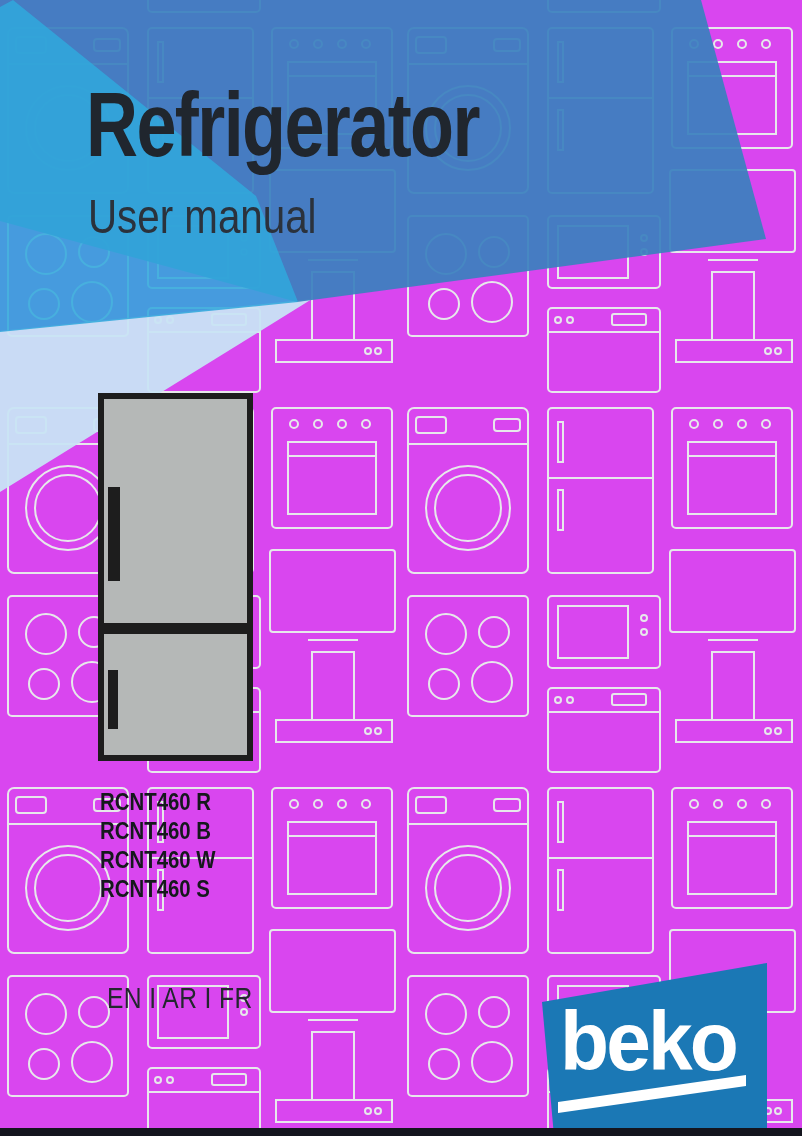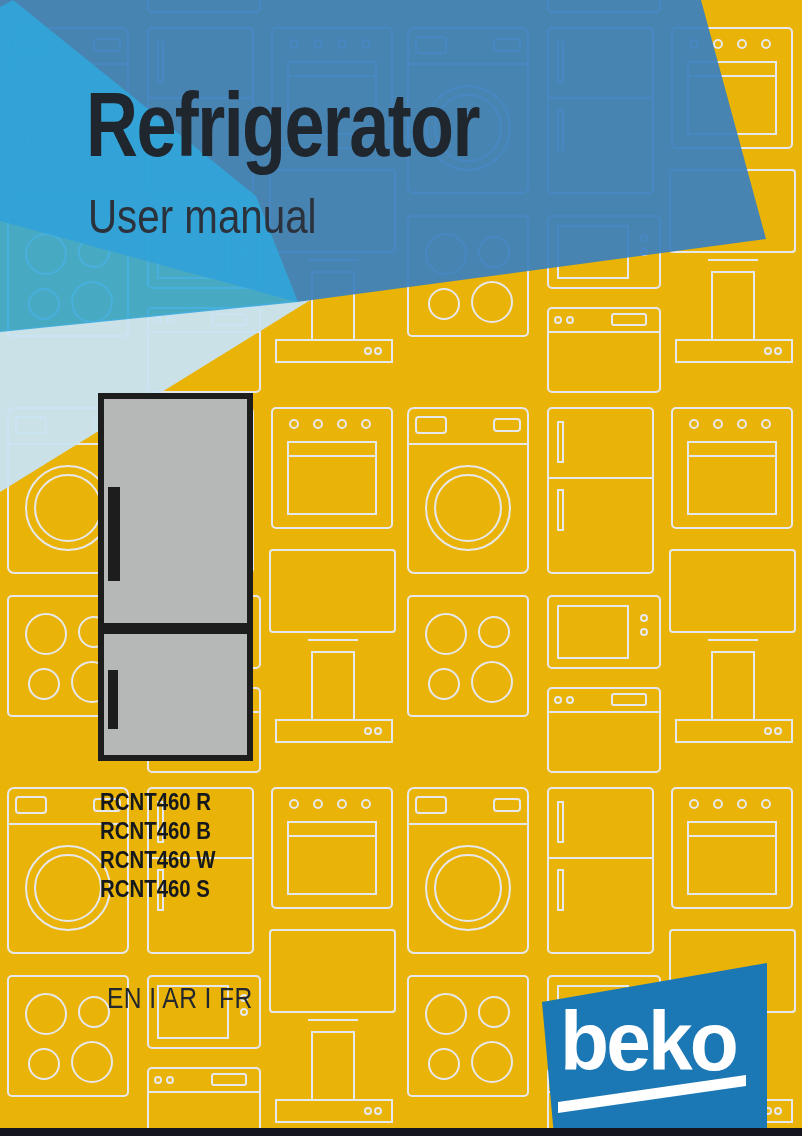--- a/index.html
+++ b/index.html
@@ -1,20 +1,20 @@
 <!DOCTYPE html>
 <html style="--main-blue: #3a80be; --cyan-blue: #31a7dc; --pale-blue: #c8e4f4; --brand-blue: #1b78b5; --fridge-gray: #b5b8b7; --footer-bar: #14151e;"><head>
 <meta charset="utf-8">
 <style>
   html,body{margin:0;padding:0;background:#888;}
   .page{
     position:relative;
     width:802px;height:1136px;
     margin:0 auto;
-    background:#eab308;
+    background:#d946ef;
     overflow:hidden;
     font-family:"Liberation Sans", sans-serif;
   }
   .page svg{display:block;}
   .bg-pattern{position:absolute;left:0;top:0;}
   .header-shapes{position:absolute;left:0;top:0;}
   .shape-pale{fill:var(--pale-blue,#c8e4f4);fill-opacity:.95;}
   .shape-main{fill:var(--main-blue,#3a80be);fill-opacity:.93;}
   .shape-cyan{fill:var(--cyan-blue,#31a7dc);fill-opacity:.88;}
 

